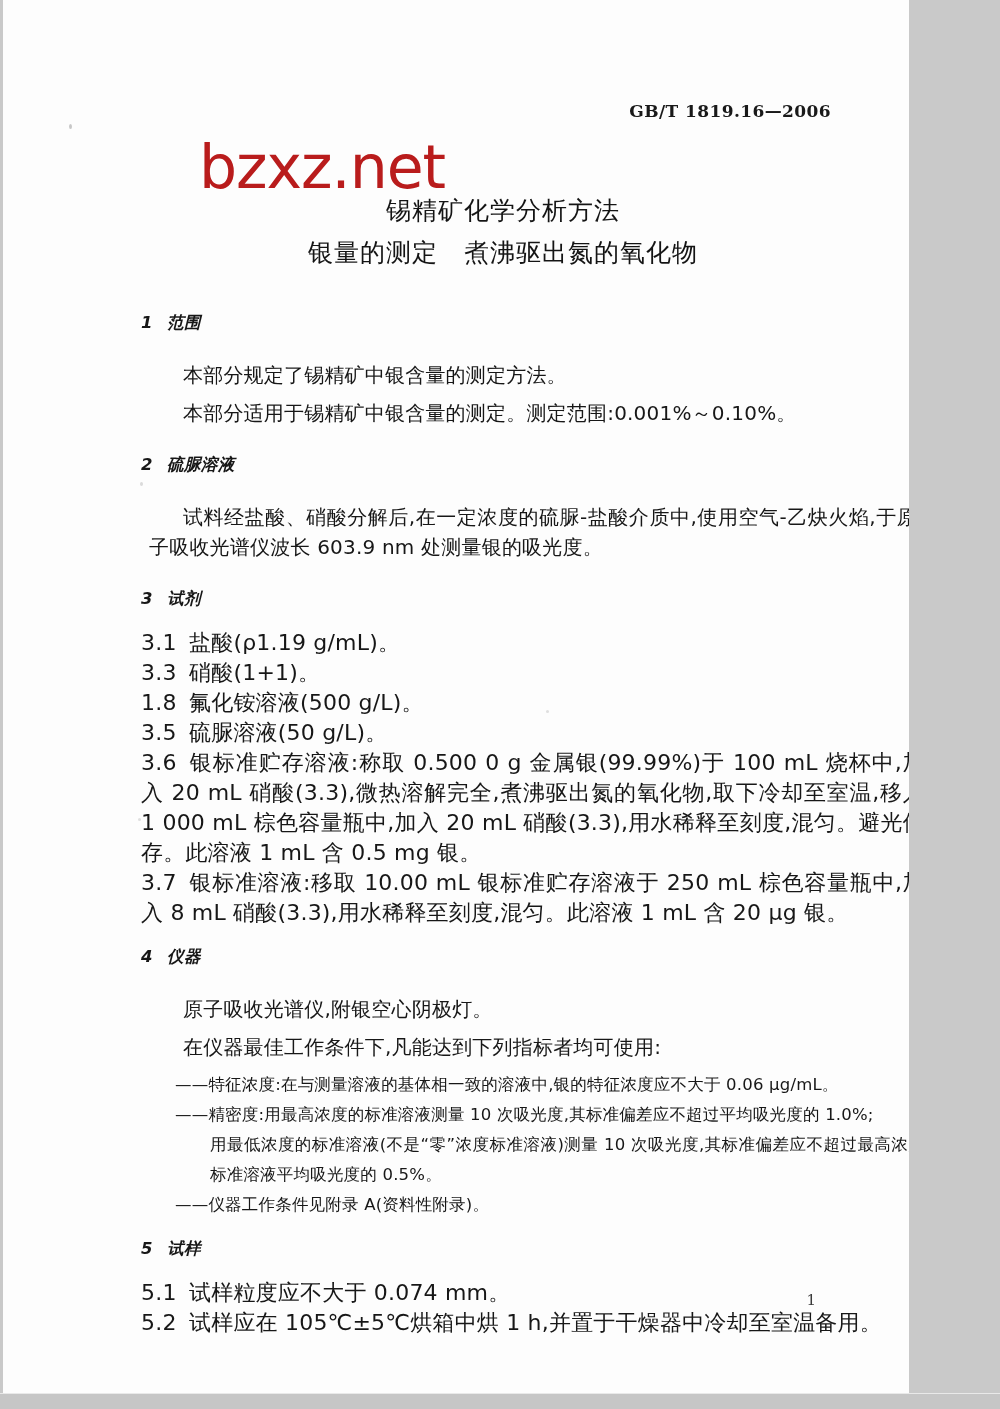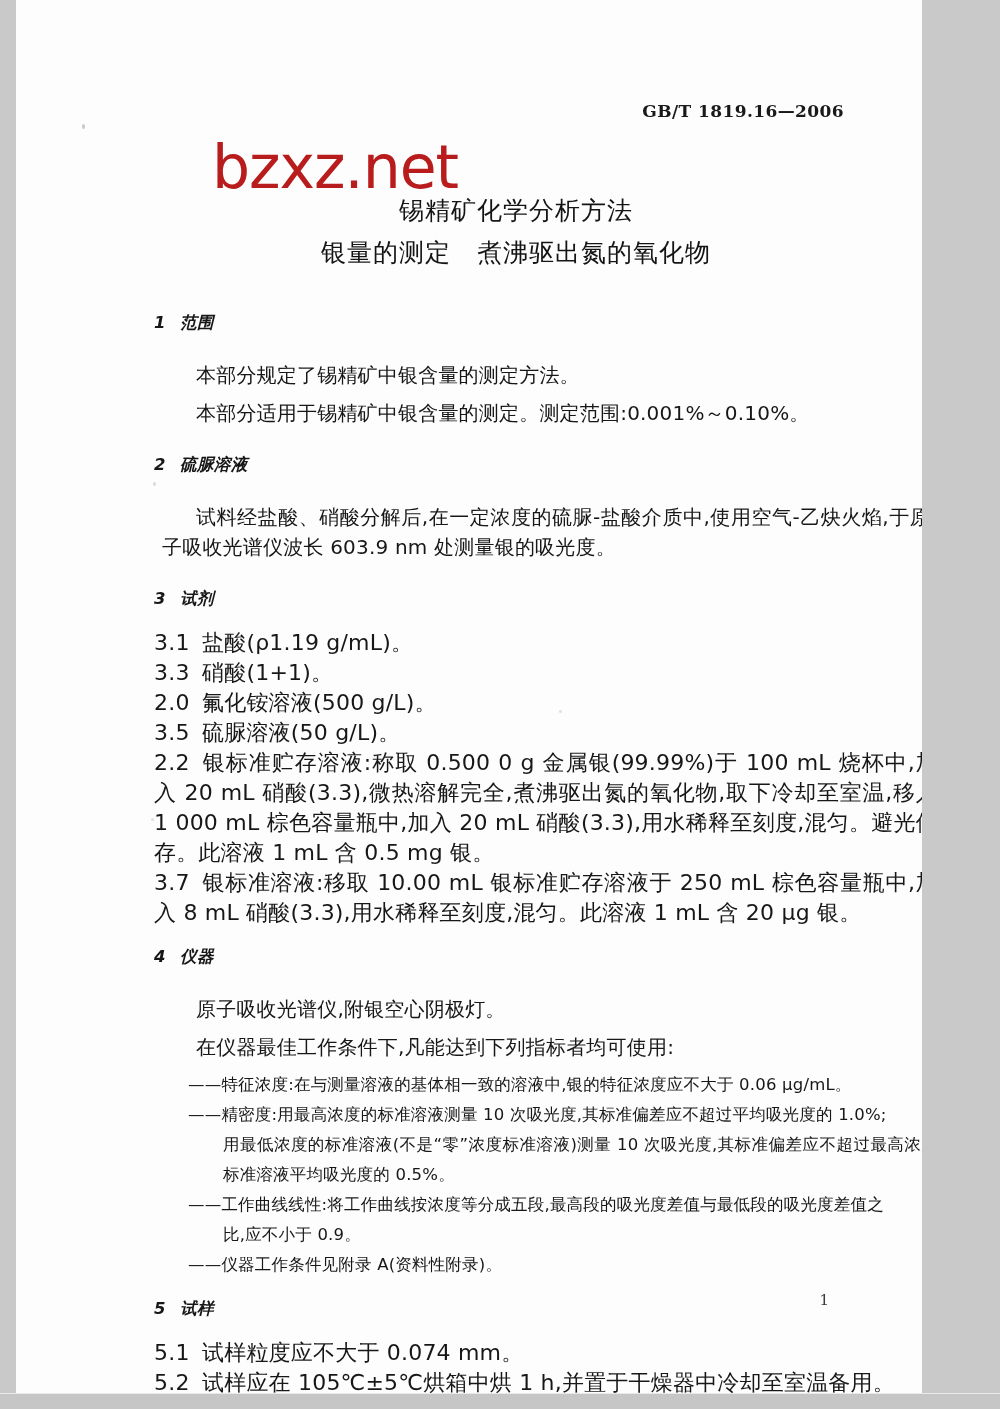--- a/index.html
+++ b/index.html
@@ -14,21 +14,21 @@
     font-family: "DejaVu Sans", "Liberation Sans", sans-serif;
   }
   #viewer {
     position: relative;
     width: 1000px;
     height: 1409px;
     background: #c9c9c9;
   }
   #page {
     position: absolute;
-    left: 16px;
+    left: 3px;
     top: 0;
     width: 906px;
     height: 1393px;
     background: #fdfdfd;
     overflow: hidden;
   }
   
   .speck {
     position: absolute;
     background: #9a9a9a;
@@ -185,35 +185,34 @@
       <div class="gap-md"></div>
       <p class="para indent2">试料经盐酸、硝酸分解后,在一定浓度的硫脲-盐酸介质中,使用空气-乙炔火焰,于原子吸收光谱仪波长 603.9 nm 处测量银的吸光度。</p>
 
       <div class="gap-md"></div>
 
       <div class="sec-head"><span class="num">3</span><span>试剂</span></div>
       <div class="gap-md"></div>
 
       <p class="item"><span class="lbl">3.1</span><span>盐酸(ρ1.19 g/mL)。</span></p>
       <p class="item"><span class="lbl">3.3</span><span>硝酸(1+1)。</span></p>
-      <p class="item"><span class="lbl">2.0</span><span>氟化铵溶液(500 g/L)。</span></p>
+      <p class="item"><span class="lbl">1.8</span><span>氟化铵溶液(500 g/L)。</span></p>
       <p class="item"><span class="lbl">3.5</span><span>硫脲溶液(50 g/L)。</span></p>
-      <p class="item"><span class="lbl">2.2</span><span>银标准贮存溶液:称取 0.500 0 g 金属银(99.99%)于 100 mL 烧杯中,加入 20 mL 硝酸(3.3),微热溶解完全,煮沸驱出氮的氧化物,取下冷却至室温,移入 1 000 mL 棕色容量瓶中,加入 20 mL 硝酸(3.3),用水稀释至刻度,混匀。避光保存。此溶液 1 mL 含 0.5 mg 银。</span></p>
+      <p class="item"><span class="lbl">3.6</span><span>银标准贮存溶液:称取 0.500 0 g 金属银(99.99%)于 100 mL 烧杯中,加入 20 mL 硝酸(3.3),微热溶解完全,煮沸驱出氮的氧化物,取下冷却至室温,移入 1 000 mL 棕色容量瓶中,加入 20 mL 硝酸(3.3),用水稀释至刻度,混匀。避光保存。此溶液 1 mL 含 0.5 mg 银。</span></p>
       <p class="item"><span class="lbl">3.7</span><span>银标准溶液:移取 10.00 mL 银标准贮存溶液于 250 mL 棕色容量瓶中,加入 8 mL 硝酸(3.3),用水稀释至刻度,混匀。此溶液 1 mL 含 20 μg 银。</span></p>
 
       <div class="gap-md"></div>
 
       <div class="sec-head"><span class="num">4</span><span>仪器</span></div>
       <div class="gap-md"></div>
       <p class="para indent2">原子吸收光谱仪,附银空心阴极灯。</p>
       <p class="para indent2">在仪器最佳工作条件下,凡能达到下列指标者均可使用:</p>
 
       <p class="dash"><span>——特征浓度:在与测量溶液的基体相一致的溶液中,银的特征浓度应不大于 0.06 μg/mL。</span></p>
       <p class="dash"><span>——精密度:用最高浓度的标准溶液测量 10 次吸光度,其标准偏差应不超过平均吸光度的 1.0%;</span><span class="cont">用最低浓度的标准溶液(不是“零”浓度标准溶液)测量 10 次吸光度,其标准偏差应不超过最高浓度标准溶液平均吸光度的 0.5%。</span></p>
-      <p class="dash"><span>——工作曲线线性:将工作曲线按浓度等分成五段,最高段的吸光度差值与最低段的吸光度差值之</span><span class="cont">比,应不小于 0.9。</span></p>
       <p class="dash"><span>——仪器工作条件见附录 A(资料性附录)。</span></p>
 
       <div class="gap-md"></div>
 
       <div class="sec-head"><span class="num">5</span><span>试样</span></div>
       <div class="gap-md"></div>
       <p class="item"><span class="lbl">5.1</span><span>试样粒度应不大于 0.074 mm。</span></p>
       <p class="item"><span class="lbl">5.2</span><span>试样应在 105℃±5℃烘箱中烘 1 h,并置于干燥器中冷却至室温备用。</span></p>
 
     </div>

